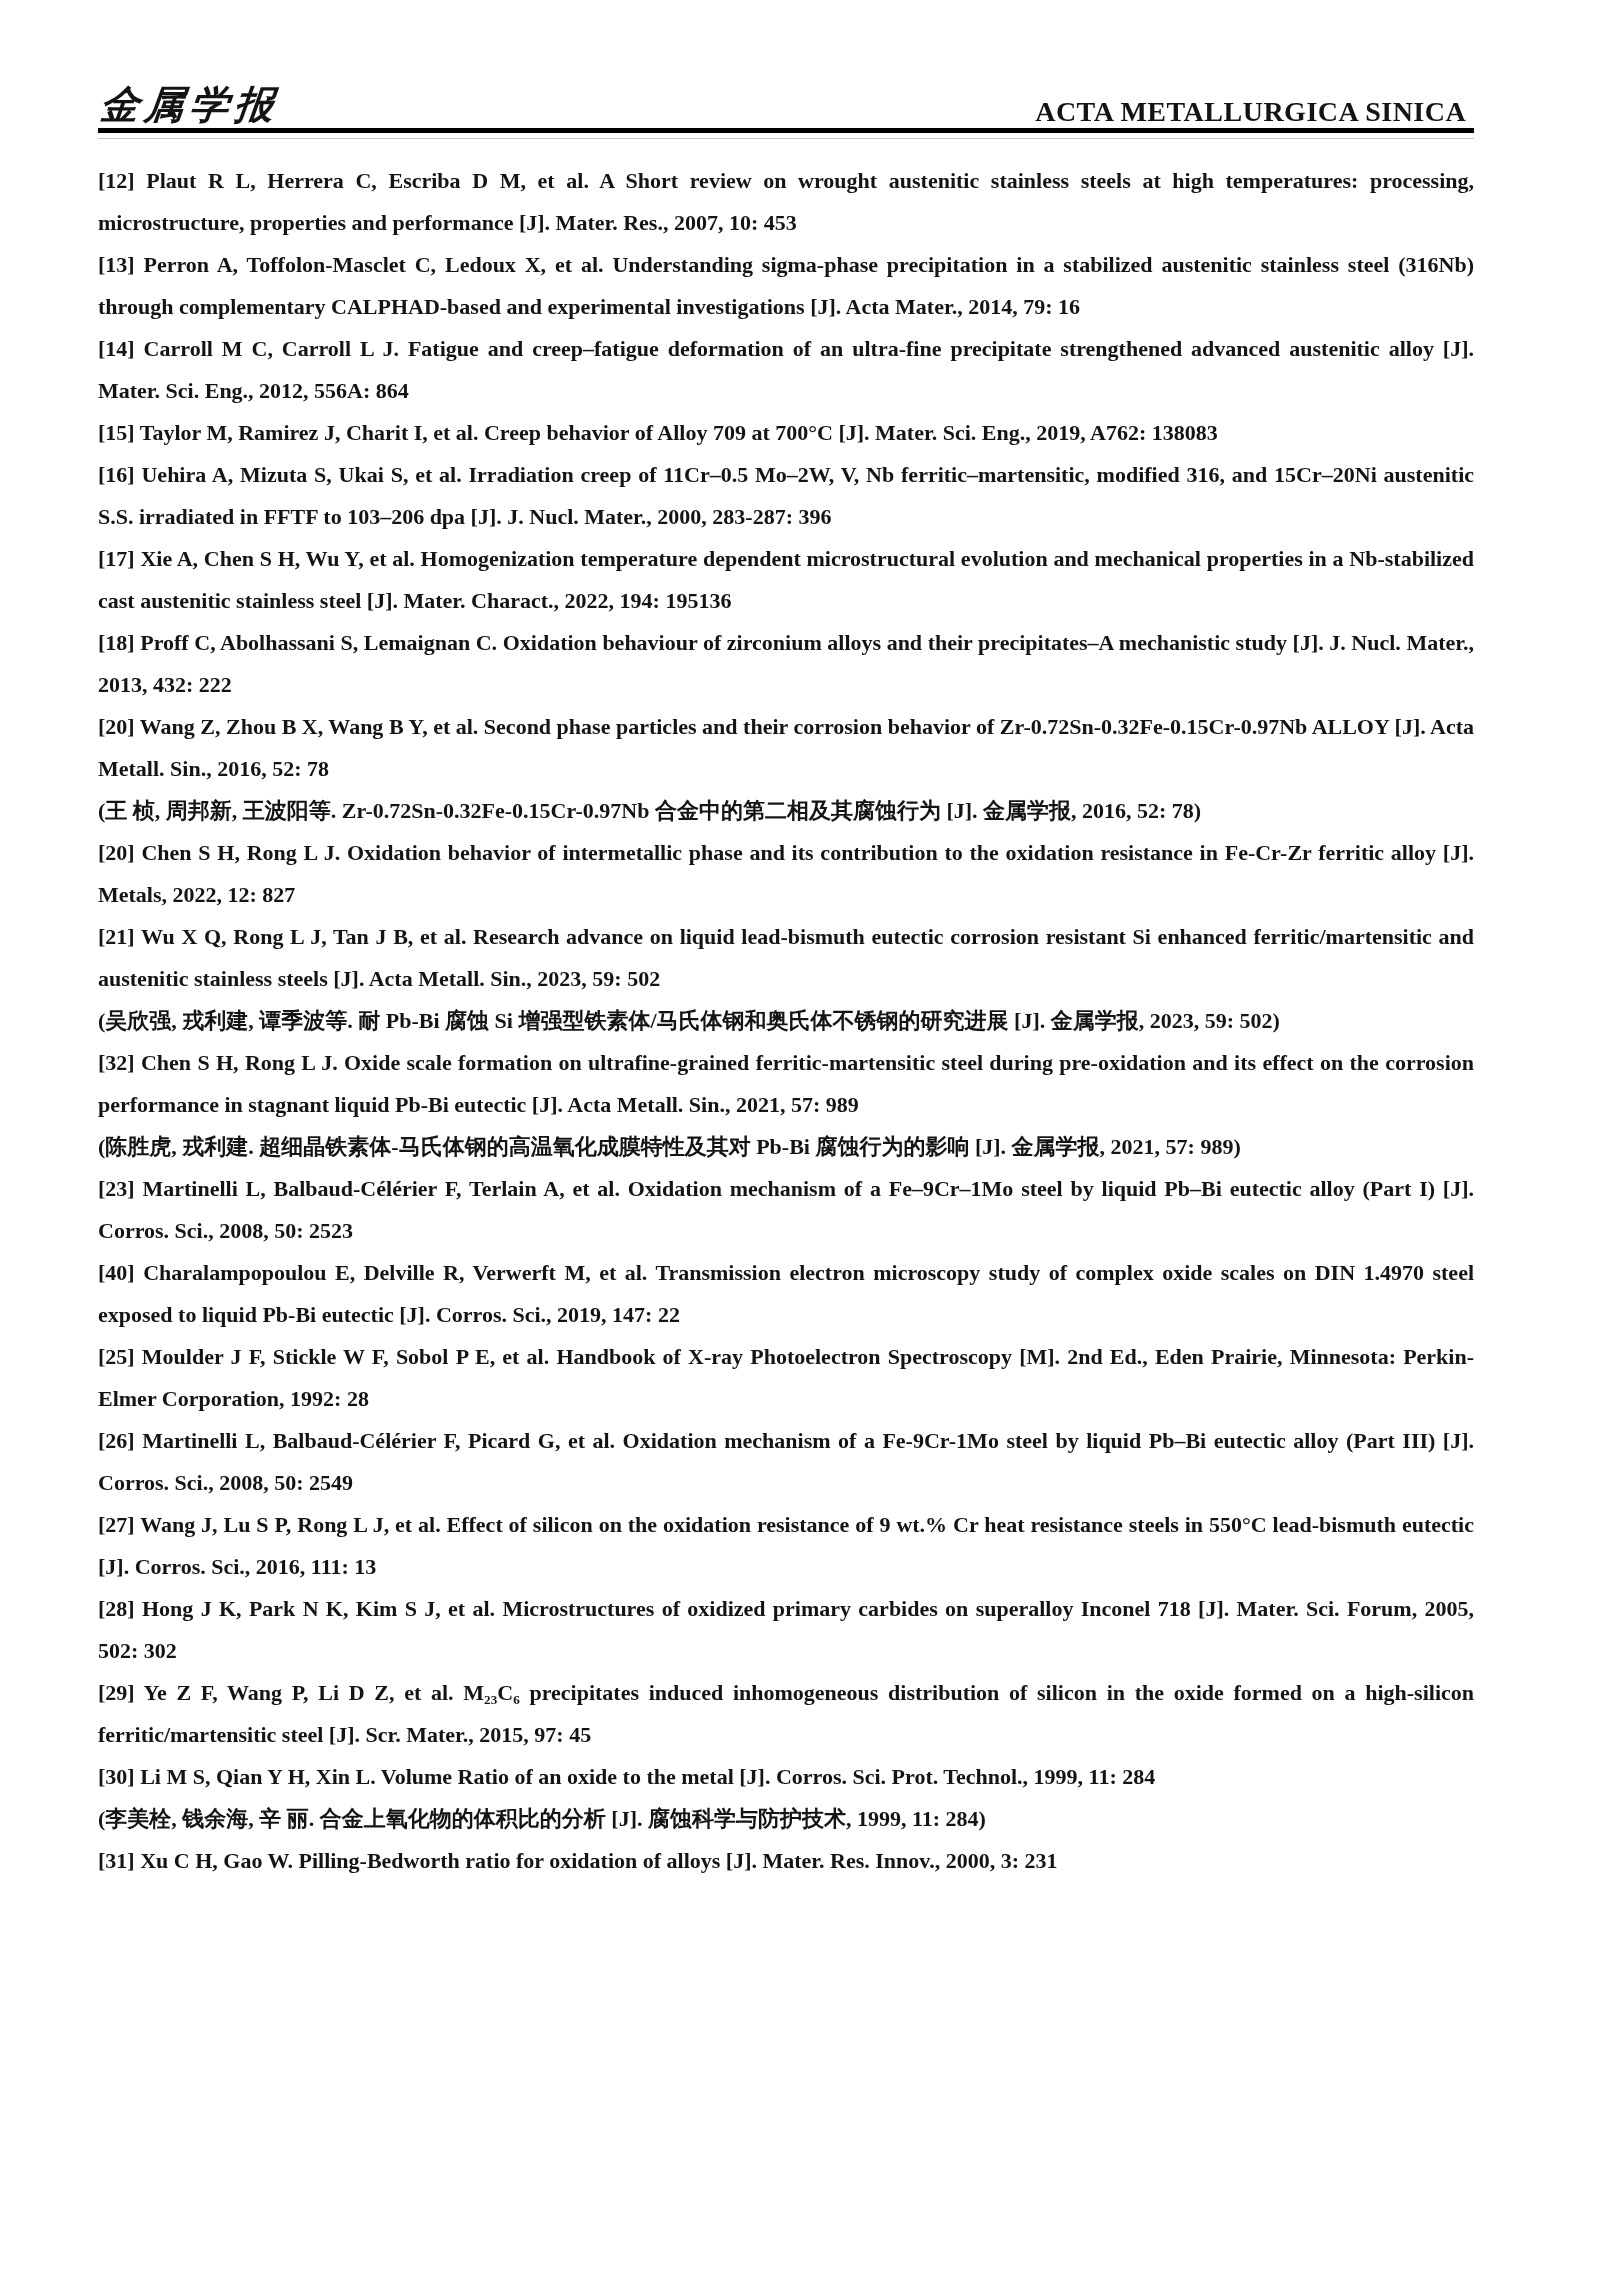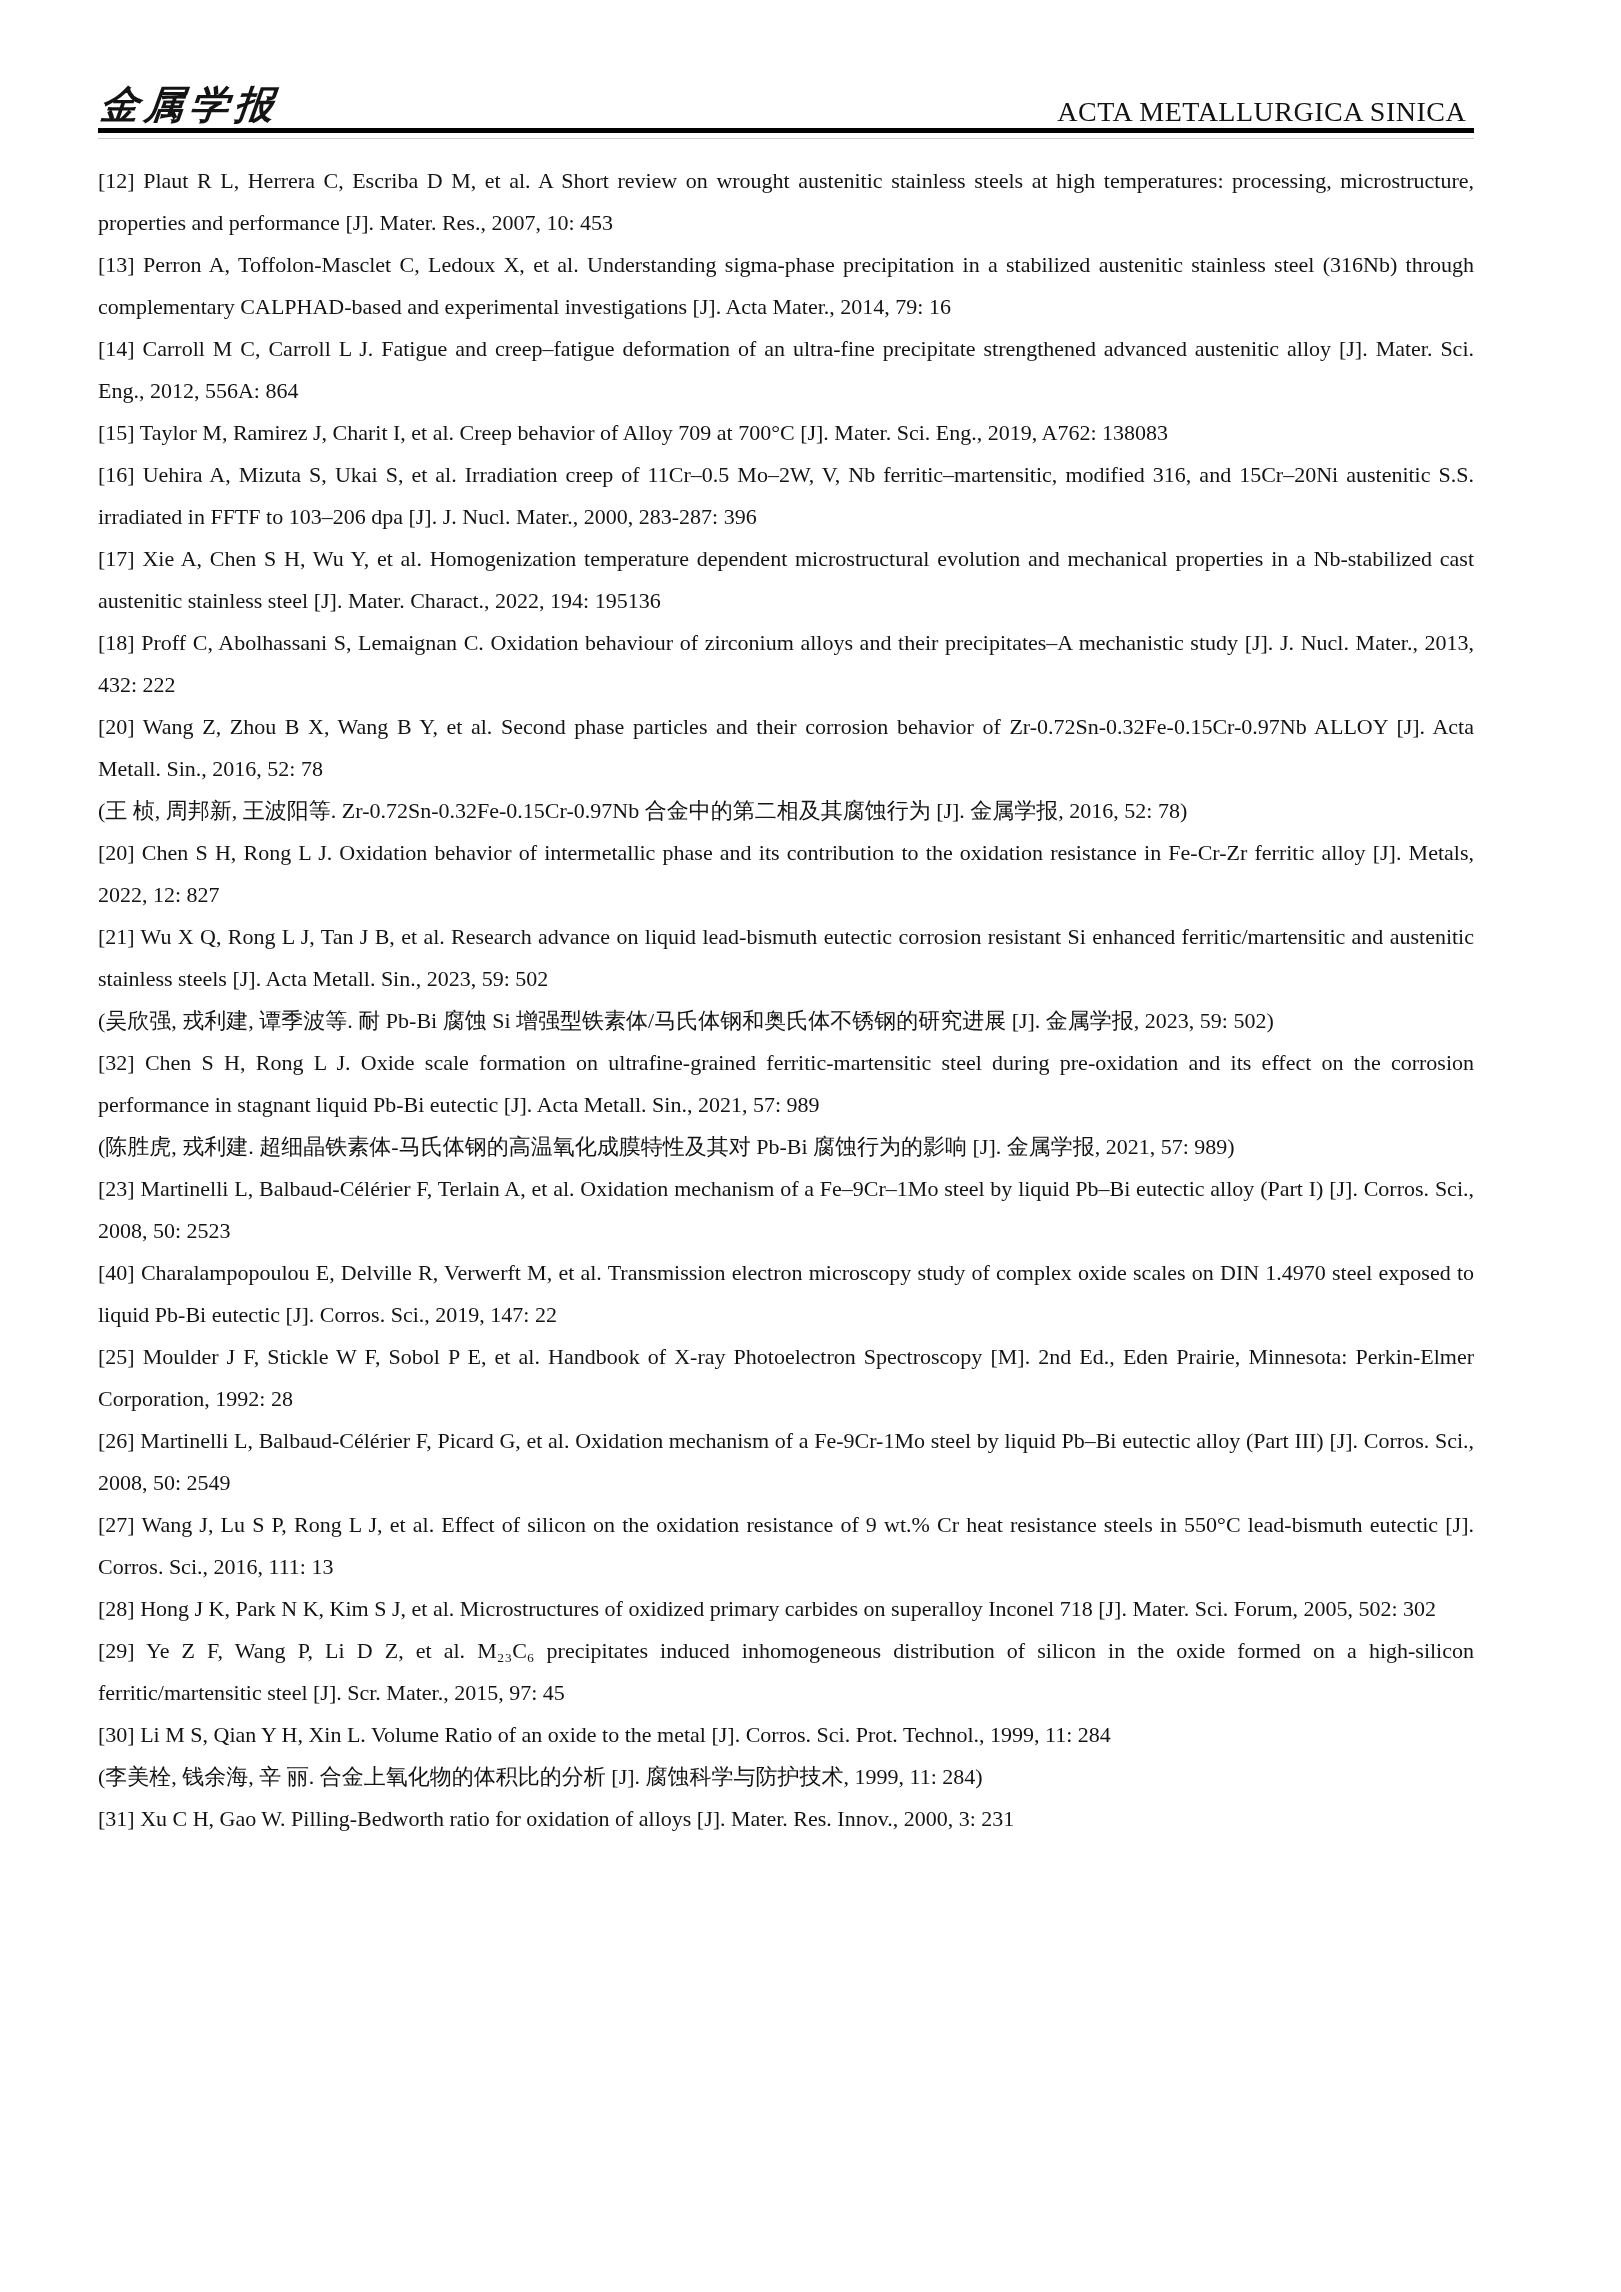--- a/index.html
+++ b/index.html
@@ -31,20 +31,21 @@
     transform: skewX(-6deg);
     white-space: nowrap;
   }
   .title-en {
     position: absolute;
     right: 7.8px;
     bottom: 0;
     font-size: 28px;
     letter-spacing: 0.5px;
     white-space: nowrap;
+    font-weight: bold;
   }
   .rule {
     position: absolute;
     left: 98px;
     top: 128px;
     width: 1376px;
     height: 4.9px;
     background: #000000;
   }
   .rule::after {
@@ -57,20 +58,21 @@
     background: #c9c9c9;
   }
   .refs {
     position: absolute;
     left: 98px;
     top: 160px;
     width: 1376px;
     font-size: 22px;
     line-height: 42px;
     text-align: justify;
+    font-weight: bold;
   }
   .refs p.ref { margin: 0; }
 </style>
 </head>
 <body>
 
 <div class="page">
   <div class="header">
     <div class="logo">金属学报</div>
     <div class="title-en">ACTA METALLURGICA SINICA</div>

